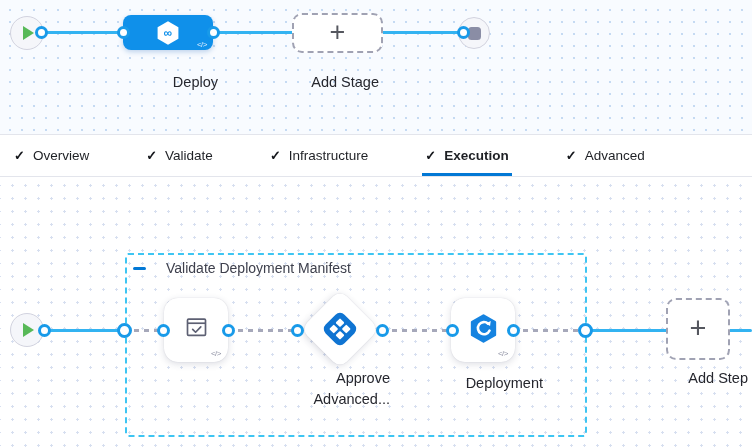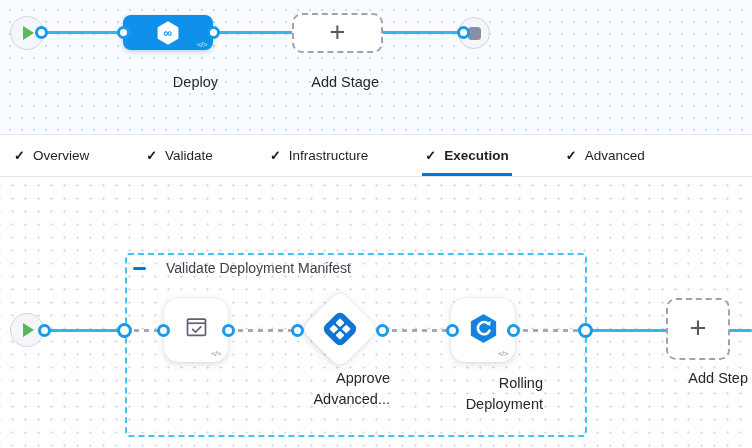--- a/index.html
+++ b/index.html
@@ -198,19 +198,18 @@
     <div class="port" style="left:375.5px; top:146.5px;"></div>
     <div class="port" style="left:445.5px; top:146.5px;"></div>
     <div class="port" style="left:506.5px; top:146.5px;"></div>
     <div class="port port-lg" style="left:577.5px; top:145.5px;"></div>
 
     <div class="node-label" style="left:290px; top:181px; width:100px; line-height:21px;margin-top:10px;">
       <span class="l2">Approve</span>
       <span class="l2">Advanced...</span>
     </div>
     <div class="node-label" style="left:423px; top:196px; width:120px; line-height:21px;">
-      <span class="l2">Rolling</span>
       <span class="l2">Deployment</span>
     </div>
     <div class="node-label" style="left:648px; top:193px; width:100px;">Add Step</div>
   </div>
 
 </div>
 
 </body></html>

